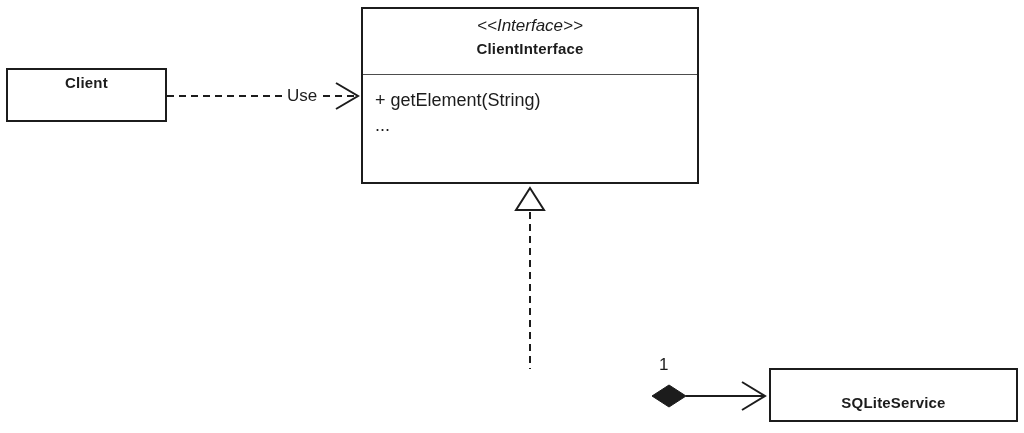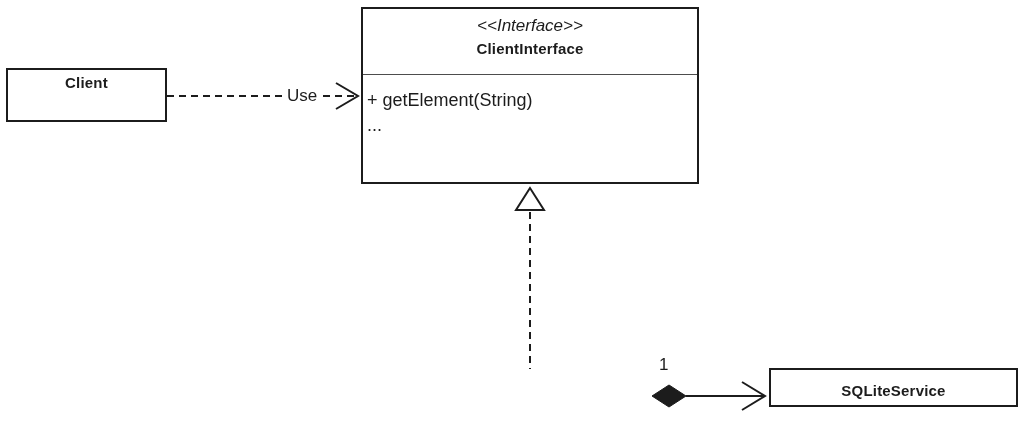--- a/index.html
+++ b/index.html
@@ -17,24 +17,24 @@
   .stereotype{
     font-style:italic;font-size:17px;text-align:center;line-height:20px;padding-top:7px;
   }
   #client-box{left:6px;top:68px;width:161px;height:54px;padding-top:4px;}
   #interface-box{left:361px;top:7px;width:338px;height:177px;}
   #interface-header{
     box-sizing:border-box;height:66px;border-bottom:1px solid #4d4d4d;
   }
   #interface-header .class-name{line-height:26px;}
   #interface-methods{
-    padding:13px 8px 0 4px;font-size:18px;line-height:25px;
+    padding:13px 8px 0 12px;font-size:18px;line-height:25px;
   }
   #adapter-box{left:407px;top:370px;width:245px;height:51px;padding-top:6px;}
-  #sqlite-box{left:769px;top:368px;width:249px;height:39px;padding-top:12px;}
+  #sqlite-box{left:769px;top:368px;width:249px;height:54px;padding-top:24px;}
   .edge-label{
     position:absolute;font-size:17px;line-height:17px;background:#ffffff;padding:0 3px;
   }
   #use-label{left:254px;top:87px;margin-left:30px;}
   #multiplicity-label{left:659px;top:356px;background:transparent;padding:0;}
 </style>
 </head>
 <body>
 
 <div id="canvas">

